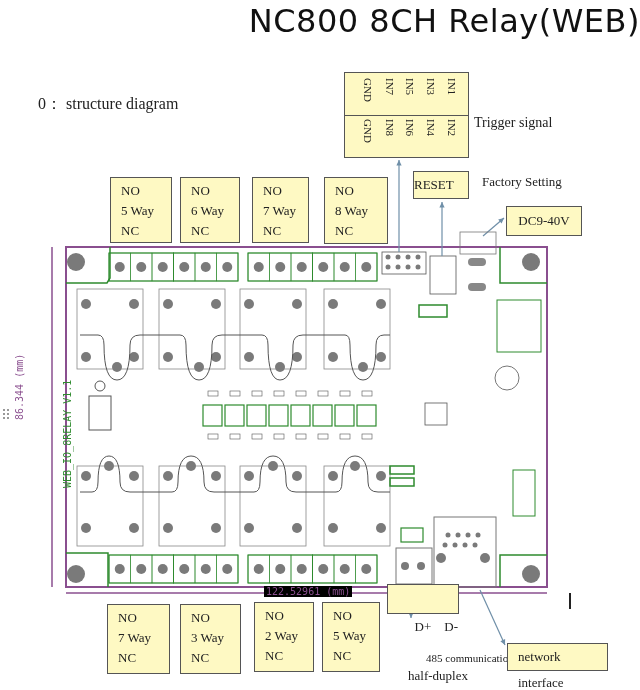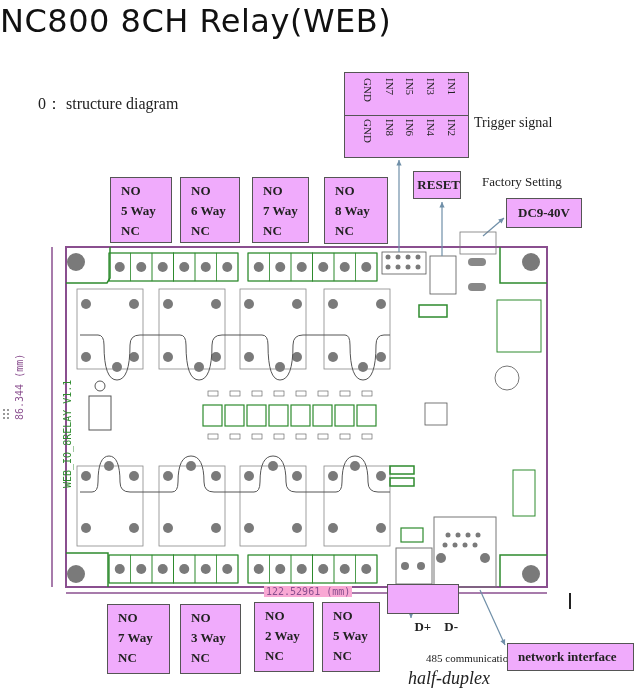--- a/index.html
+++ b/index.html
@@ -1,44 +1,44 @@
 <!DOCTYPE html>
 <html><head>
 <meta charset="utf-8">
 <style>
   html,body{margin:0;padding:0;background:#fff;}
   body{width:640px;height:690px;position:relative;overflow:hidden;font-family:"Liberation Serif",serif;color:#222;}
-  .title{position:absolute;left:0;top:2px;width:640px;text-align:left;font-family:"DejaVu Sans",sans-serif;font-size:32px;letter-spacing:0.5px;color:#111;font-weight:normal;}
+  .title{position:absolute;left:0;top:2px;width:640px;text-align:right;font-family:"DejaVu Sans",sans-serif;font-size:32px;letter-spacing:0.5px;color:#111;font-weight:normal;}
   .abs{position:absolute;}
   .caption{font-size:16px;}
-  .box{position:absolute;border:1px solid #555;background:#f0abfc;box-sizing:border-box;font-weight:bold;}
+  .box{position:absolute;border:1px solid #555;background:#fef9c3;box-sizing:border-box;}
   .relbox{font-size:13px;line-height:20px;padding:3px 0 0 10px;}
   .relbox div{height:20px;}
   .trig{font-size:11px;}
   svg{position:absolute;left:0;top:0;}
   .grip{position:absolute;left:3px;top:409px;width:8px;height:12px;}
   .grip span{position:absolute;width:2px;height:2px;background:#999;}
 </style>
 </head>
 <body>
 
 <div class="title">NC800  8CH Relay(WEB)</div>
 <div class="abs caption" style="left:38px;top:94px;">0：   structure diagram</div>
 
 <div class="box trig" style="left:344px;top:72px;width:125px;height:86px;">
   <div style="position:absolute;left:0;top:42px;width:123px;border-top:1px solid #555;"></div>
 </div>
 <div class="abs" style="left:474px;top:115px;font-size:14px;">Trigger signal</div>
 
-<div class="box" style="left:413px;top:171px;width:48px;height:28px;font-size:13px;text-align:right;line-height:26px;">
+<div class="box" style="left:413px;top:171px;width:56px;height:28px;font-size:13px;text-align:left;line-height:26px;">
   <span>RESET</span>
 </div>
 <div class="abs" style="left:482px;top:174px;font-size:13px;">Factory Setting</div>
 
-<div class="box" style="left:506px;top:198px;width:76px;height:30px;font-size:13px;text-align:center;line-height:28px;">
+<div class="box" style="left:506px;top:206px;width:76px;height:30px;font-size:13px;text-align:center;line-height:28px;">
   <span>DC9-40V</span>
 </div>
 
 <div class="box relbox" style="left:110px;top:177px;width:62px;height:66px;">
   <div>NO</div>
   <div>5 Way</div>
   <div>NC</div>
 </div>
 <div class="box relbox" style="left:180px;top:177px;width:60px;height:66px;">
   <div>NO</div>
@@ -255,21 +255,21 @@
     <div class="abs" style="left: 404px; top: 78px; writing-mode: vertical-rl; font-size: 11px; line-height: 12px;">IN5</div>
     <div class="abs" style="left: 384px; top: 78px; writing-mode: vertical-rl; font-size: 11px; line-height: 12px;">IN7</div>
     <div class="abs" style="left: 362px; top: 78px; writing-mode: vertical-rl; font-size: 11px; line-height: 12px;">GND</div>
     <div class="abs" style="left: 446px; top: 119px; writing-mode: vertical-rl; font-size: 11px; line-height: 12px;">IN2</div>
     <div class="abs" style="left: 425px; top: 119px; writing-mode: vertical-rl; font-size: 11px; line-height: 12px;">IN4</div>
     <div class="abs" style="left: 404px; top: 119px; writing-mode: vertical-rl; font-size: 11px; line-height: 12px;">IN6</div>
     <div class="abs" style="left: 384px; top: 119px; writing-mode: vertical-rl; font-size: 11px; line-height: 12px;">IN8</div>
     <div class="abs" style="left: 362px; top: 119px; writing-mode: vertical-rl; font-size: 11px; line-height: 12px;">GND</div>
   </div>
 
-<div class="abs" style="left:264px;top:586px;font-family:'DejaVu Sans Mono',monospace;font-size:10px;color:#8a4f8f;background:#f9a8d4;padding:0 2px;">122.52961 (mm)</div>
+<div class="abs" style="left:264px;top:586px;font-family:'DejaVu Sans Mono',monospace;font-size:10px;color:#8a4f8f;background:#000000;padding:0 2px;">122.52961 (mm)</div>
 <div class="abs" style="left:14px;top:420px;font-family:'DejaVu Sans Mono',monospace;font-size:10px;color:#8a4f8f;background:#fff;transform:rotate(-90deg);transform-origin:left top;white-space:nowrap;">86.344 (mm)</div>
 <div class="abs" style="left:62px;top:488px;font-family:'DejaVu Sans Mono',monospace;font-size:10px;color:#2e8b2e;transform:rotate(-90deg);transform-origin:left top;white-space:nowrap;">WEB_IO_8RELAY V1.1</div>
 
 <div class="box relbox" style="left:107px;top:604px;width:63px;height:70px;">
   <div>NO</div>
   <div>7 Way</div>
   <div>NC</div>
 </div>
 <div class="box relbox" style="left:180px;top:604px;width:61px;height:70px;">
   <div>NO</div>
@@ -284,23 +284,23 @@
 <div class="box relbox" style="left:322px;top:602px;width:58px;height:70px;">
   <div>NO</div>
   <div>5 Way</div>
   <div>NC</div>
 </div>
 
 <div class="box" style="left:387px;top:584px;width:72px;height:30px;font-size:13px;text-align:right;line-height:28px;white-space:pre;">
   <span>D+    D-</span>
 </div>
 <div class="abs" style="left:389px;top:652px;font-size:11px;margin-left:37px;">485 communication</div>
-<div class="abs" style="left:408px;top:668px;font-size:18px;font-style:italic;">half-duplex</div>
-
-<div class="box" style="left:507px;top:643px;width:127px;height:28px;font-size:13px;line-height:26px;padding-left:10px;">
+<div class="abs" style="left:408px;top:668px;font-size:13px;">half-duplex</div>
+
+<div class="box" style="left:507px;top:643px;width:101px;height:28px;font-size:13px;line-height:26px;padding-left:10px;">
   <span>network interface</span>
 </div>
 
 <div class="grip">
   <span style="left:0;top:0"></span>
     <span style="left:4px;top:0"></span>
   <span style="left:0;top:4px"></span>
     <span style="left:4px;top:4px"></span>
   <span style="left:0;top:8px"></span>
     <span style="left:4px;top:8px"></span>

